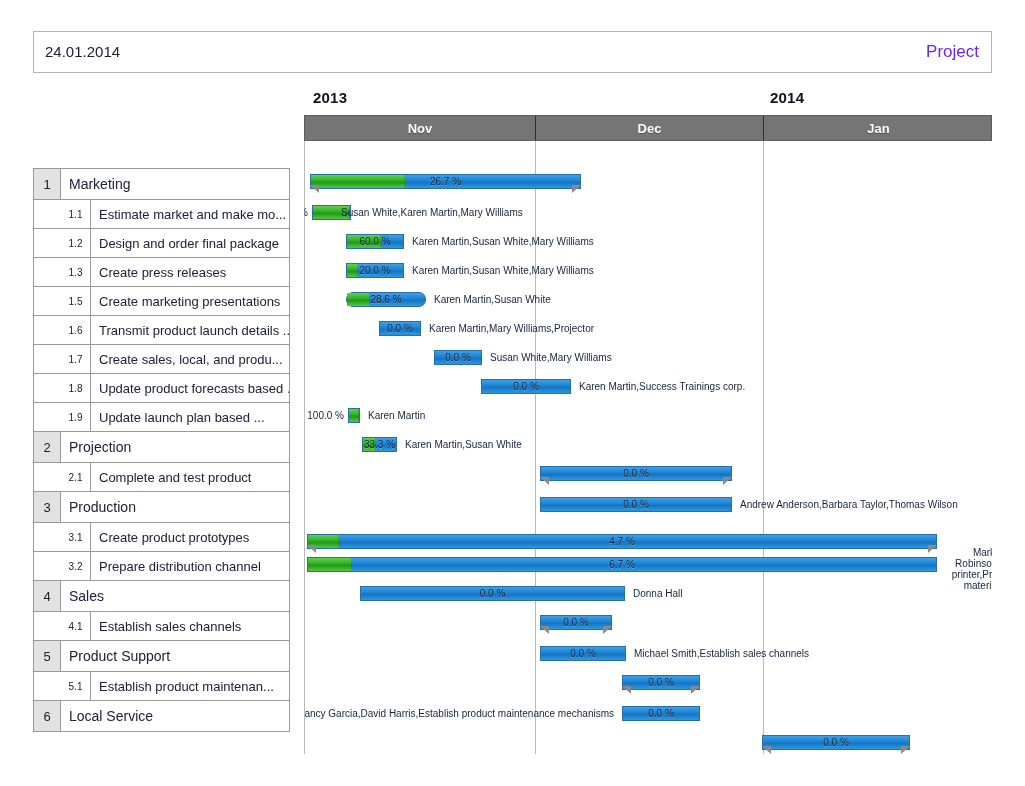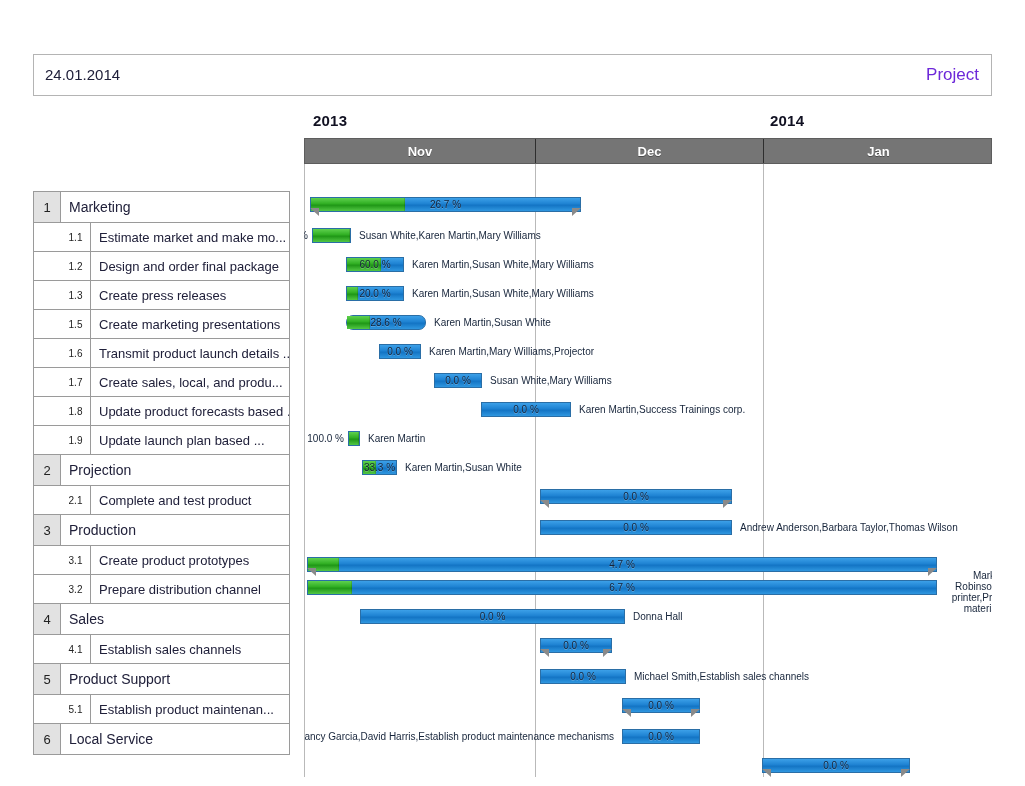--- a/index.html
+++ b/index.html
@@ -4,21 +4,21 @@
 <style>
   * { box-sizing: border-box; }
   html, body {
     margin: 0; padding: 0;
     background: #ffffff;
     width: 1025px; height: 786px;
     font-family: "Liberation Sans", sans-serif;
     color: #1a1a2e;
     overflow: hidden;
   }
-  #page { position: relative; width: 1025px; height: 627px; margin-top: 23px; }
+  #page { position: relative; width: 1025px; height: 627px; }
 
   
   #titlebar {
     position: absolute; left: 33px; top: 31px;
     width: 959px; height: 42px;
     border: 1px solid #b4b4b4;
     background: #ffffff;
   }
   #titlebar .t-left {
     position: absolute; left: 11px; top: 11px;
@@ -191,21 +191,21 @@
           <div class="pct">26.7 %</div>
         </div>
         <div class="tail l" style="left: 6px;"></div>
         <div class="tail r" style="left: 268px;"></div>
       </div>
       <div class="bar-row" style="top: 59px;">
         <div class="bar" style="left: 8px; width: 39px;">
           <div class="prog" style="width: 100%;"></div>
         </div>
         <div class="pct-out-left" style="left: -40px; width: 44px; justify-content: flex-end;">100.0 %</div>
-        <div class="res" style="left: 55px;">Susan White,Karen Martin,Mary Williams</div>
+        <div class="res" style="left: 37px;">Susan White,Karen Martin,Mary Williams</div>
       </div>
       <div class="bar-row" style="top: 88px;">
         <div class="bar" style="left: 42px; width: 58px;">
           <div class="prog" style="width: 60%;"></div>
           <div class="pct">60.0 %</div>
         </div>
         <div class="res" style="left: 108px;">Karen Martin,Susan White,Mary Williams</div>
       </div>
       <div class="bar-row" style="top: 117px;">
         <div class="bar" style="left: 42px; width: 58px;">

